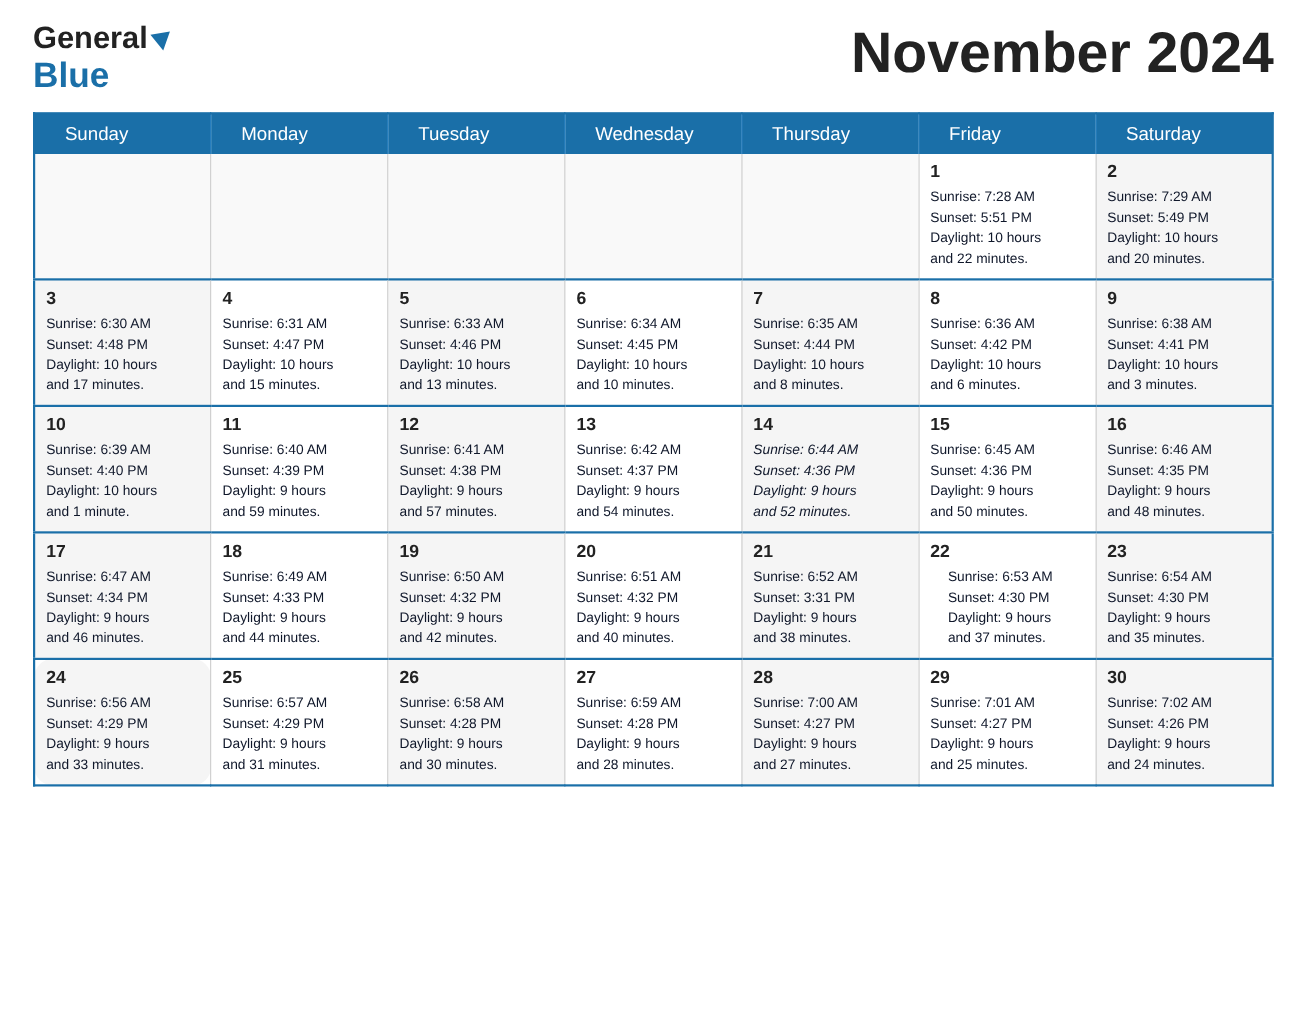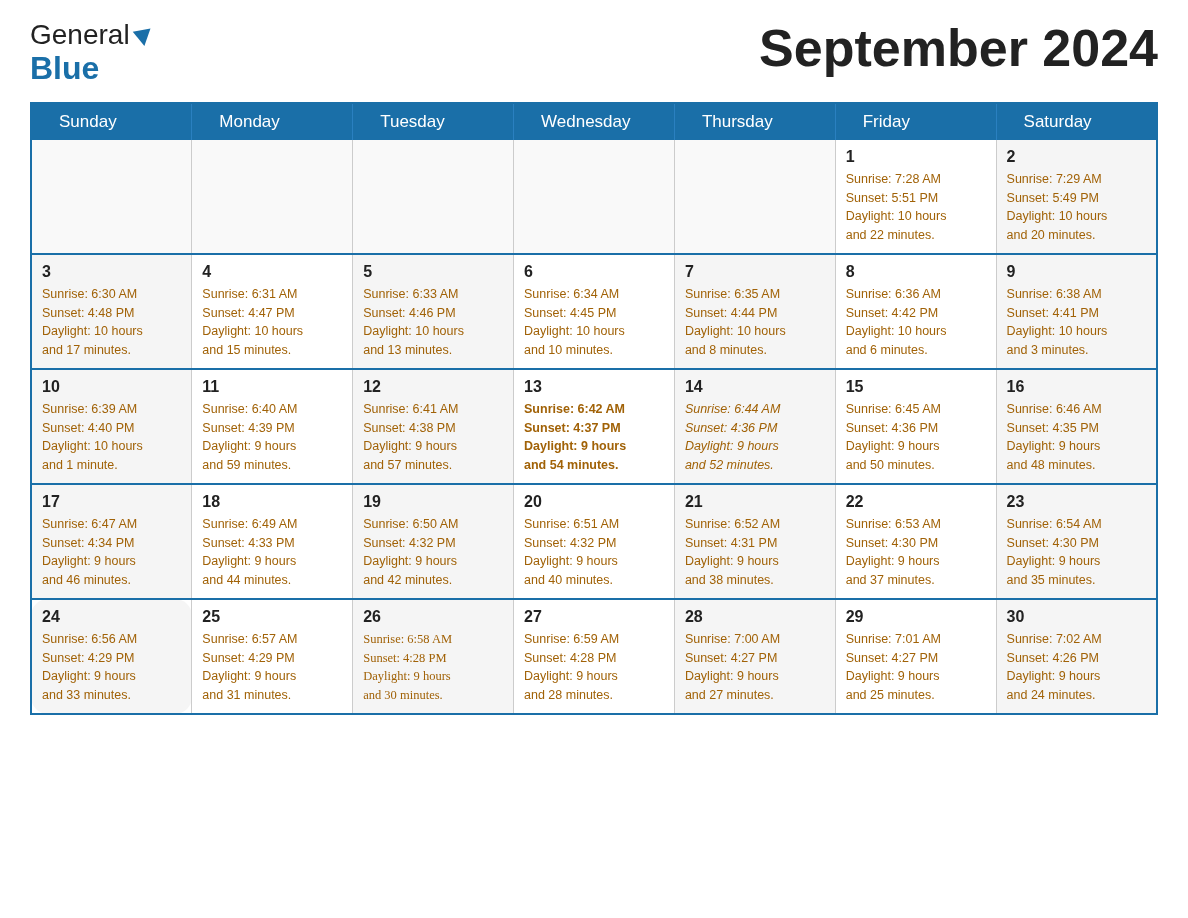--- a/index.html
+++ b/index.html
@@ -69,49 +69,49 @@
     }
     .day-number {
       font-size: 16px;
       font-weight: bold;
       color: #222;
       display: block;
       margin-bottom: 4px;
     }
     .day-info {
       font-size: 12.5px;
-      color: #a16207;
+      color: #0f172a;
       line-height: 1.5;
     }
     .empty-cell {
       background: #f9f9f9;
     }
     tbody tr td:nth-child(odd) {
       background-color: #f5f5f5;
     }
     tbody tr td:nth-child(even) {
       background-color: #fff;
     }
     
   </style>
 </head>
 <body>
 
 <div class="header">
   <div class="logo">
-    <div style="font-size:28px;font-weight:normal;color:#222;line-height:1.1;display:flex;align-items:center;">
+    <div style="font-size:28px;font-weight:bold;color:#222;line-height:1.1;display:flex;align-items:center;">
       <span>General</span>
       <span style="display:inline-block;width:0;height:0;border-left:9px solid transparent;border-right:9px solid transparent;border-top:16px solid #1a6fa8;margin-left:4px;position:relative;top:3px;transform:rotate(-10deg);"></span>
     </div>
     <div style="font-size:32px;font-weight:bold;color:#1a6fa8;line-height:1.1;">
       <span>Blue</span>
     </div>
   </div>
   <div class="title-block">
-    <div class="month-title">September 2024</div>
+    <div class="month-title">November 2024</div>
   </div>
 </div>
 
 <table class="calendar">
   <thead>
     <tr>
       <th>Sunday</th>
       <th>Monday</th>
       <th>Tuesday</th>
       <th>Wednesday</th>
@@ -210,21 +210,21 @@
         </td>
         <td style="background-color: rgb(245, 245, 245);">
           <span class="day-number">12</span>
           <div class="day-info" style="white-space: pre-line;">Sunrise: 6:41 AM
 Sunset: 4:38 PM
 Daylight: 9 hours
 and 57 minutes.</div>
         </td>
         <td style="background-color: rgb(255, 255, 255);">
           <span class="day-number">13</span>
-          <div class="day-info" style="white-space: pre-line; font-weight: bold;">Sunrise: 6:42 AM
+          <div class="day-info" style="white-space: pre-line;">Sunrise: 6:42 AM
 Sunset: 4:37 PM
 Daylight: 9 hours
 and 54 minutes.</div>
         </td>
         <td style="background-color: rgb(245, 245, 245);">
           <span class="day-number">14</span>
           <div class="day-info" style="white-space: pre-line; font-style: italic;">Sunrise: 6:44 AM
 Sunset: 4:36 PM
 Daylight: 9 hours
 and 52 minutes.</div>
@@ -269,27 +269,27 @@
         <td style="background-color: rgb(255, 255, 255);">
           <span class="day-number">20</span>
           <div class="day-info" style="white-space: pre-line;">Sunrise: 6:51 AM
 Sunset: 4:32 PM
 Daylight: 9 hours
 and 40 minutes.</div>
         </td>
         <td style="background-color: rgb(245, 245, 245);">
           <span class="day-number">21</span>
           <div class="day-info" style="white-space: pre-line;">Sunrise: 6:52 AM
-Sunset: 4:31 PM
+Sunset: 3:31 PM
 Daylight: 9 hours
 and 38 minutes.</div>
         </td>
         <td style="background-color: rgb(255, 255, 255);">
           <span class="day-number">22</span>
-          <div class="day-info" style="white-space: pre-line;">Sunrise: 6:53 AM
+          <div class="day-info" style="white-space: pre-line; margin-left: 16px;">Sunrise: 6:53 AM
 Sunset: 4:30 PM
 Daylight: 9 hours
 and 37 minutes.</div>
         </td>
         <td style="background-color: rgb(245, 245, 245);">
           <span class="day-number">23</span>
           <div class="day-info" style="white-space: pre-line;">Sunrise: 6:54 AM
 Sunset: 4:30 PM
 Daylight: 9 hours
 and 35 minutes.</div>
@@ -305,21 +305,21 @@
         </td>
         <td style="background-color: rgb(255, 255, 255);">
           <span class="day-number">25</span>
           <div class="day-info" style="white-space: pre-line;">Sunrise: 6:57 AM
 Sunset: 4:29 PM
 Daylight: 9 hours
 and 31 minutes.</div>
         </td>
         <td style="background-color: rgb(245, 245, 245);">
           <span class="day-number">26</span>
-          <div class="day-info" style="white-space: pre-line; font-family: Liberation Serif, serif;">Sunrise: 6:58 AM
+          <div class="day-info" style="white-space: pre-line;">Sunrise: 6:58 AM
 Sunset: 4:28 PM
 Daylight: 9 hours
 and 30 minutes.</div>
         </td>
         <td style="background-color: rgb(255, 255, 255);">
           <span class="day-number">27</span>
           <div class="day-info" style="white-space: pre-line;">Sunrise: 6:59 AM
 Sunset: 4:28 PM
 Daylight: 9 hours
 and 28 minutes.</div>

